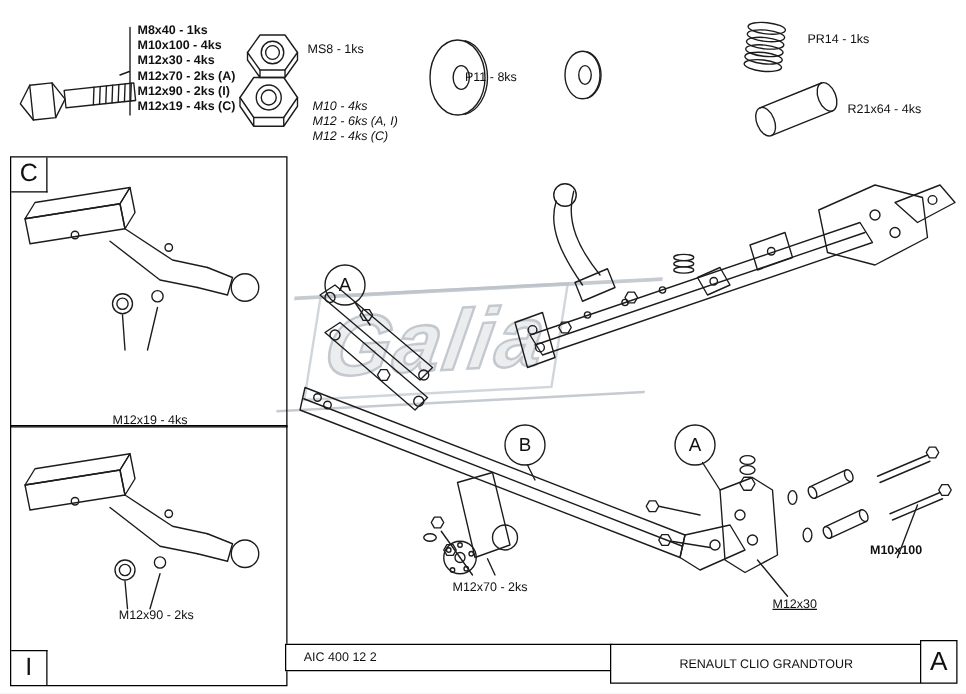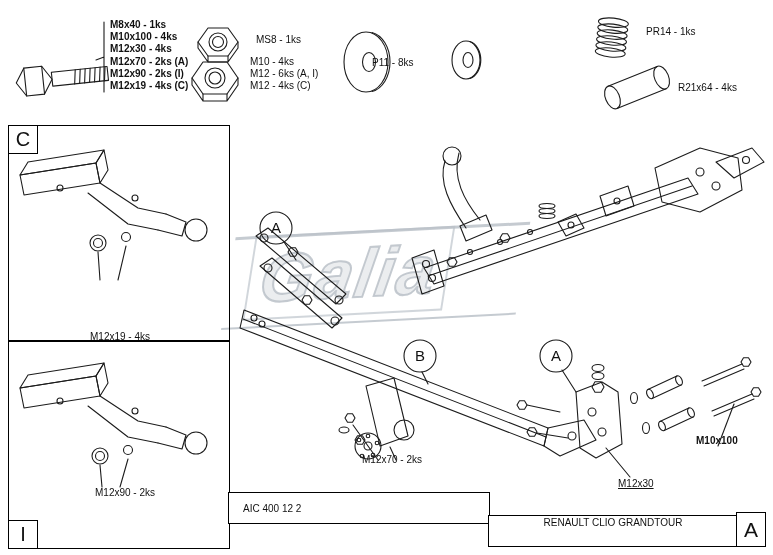--- a/index.html
+++ b/index.html
@@ -15,22 +15,22 @@
   svg .callout-t { font-family:"Liberation Sans",sans-serif; font-size:15px; fill:#111; stroke:none; text-anchor:middle; }
   
   .detail-box { position:absolute; border:1.6px solid #000; z-index:2; }
   .corner-cell { position:absolute; width:28px; height:27px; display:flex; align-items:center; justify-content:center;
                  font-size:20px; z-index:5; }
   .corner-tl { left:0; top:0; border-right:1.6px solid #000; border-bottom:1.6px solid #000; }
   .corner-bl { left:0; bottom:0; border-right:1.6px solid #000; border-top:1.6px solid #000; }
   
   .tb-cell { position:absolute; border:1.6px solid #000; background:#fff; z-index:5;
              display:flex; align-items:center; font-size:10px; }
-  .tb-left { left:228px; top:492px; width:262px; height:32px; padding-left:14px; box-sizing:border-box; }
-  .tb-right { left:488px; top:515px; width:250px; height:32px; flex-direction:column; justify-content:flex-start; box-sizing:border-box; }
+  .tb-left { left:228px; top:515px; width:262px; height:22px; padding-left:14px; box-sizing:border-box; }
+  .tb-right { left:488px; top:515px; width:250px; height:32px; flex-direction:column; justify-content:center; box-sizing:border-box; }
   .tb-right div { line-height:13px; text-align:center; width:100%; }
   .tb-corner { left:736px; top:512px; width:30px; height:35px; justify-content:center; font-size:21px; box-sizing:border-box; }
   
   .watermark { position:absolute; left:236px; top:230px; width:275px; height:94px; z-index:1;
                transform:rotate(-3deg) skewX(-12deg); opacity:.55; pointer-events:none; }
   .wm-text { display:inline-block; margin-left:12px; padding:0 10px; font-size:68px; line-height:80px;
              font-style:italic; font-weight:bold; letter-spacing:2px;
              color:rgba(144,156,168,.32); -webkit-text-stroke:2px rgba(130,142,155,.85);
              border:2px solid rgba(144,156,168,.75); }
   .wm-line { position:absolute; left:-8px; right:-12px; height:2.5px; background:rgba(130,142,155,.85); }
@@ -261,38 +261,38 @@
 
   <div class="lbl" style="left:110px; top:19px;font-weight:bold;">
     <div>M8x40 - 1ks</div>
     <div>M10x100 - 4ks</div>
     <div>M12x30 - 4ks</div>
     <div>M12x70 - 2ks (A)</div>
     <div>M12x90 - 2ks (I)</div>
     <div>M12x19 - 4ks (C)</div>
   </div>
 
-  <div class="lbl" style="left:256px; top:34px;">MS8 - 1ks</div>
-
-  <div class="lbl" style="left:250px; top:56px;">
+  <div class="lbl" style="left:246px; top:34px;">MS8 - 1ks</div>
+
+  <div class="lbl" style="left:250px; top:80px;font-style:italic;">
     <div>M10 - 4ks</div>
     <div>M12 - 6ks (A, I)</div>
     <div>M12 - 4ks (C)</div>
   </div>
 
   <div class="lbl" style="left:372px; top:57px;">P11 - 8ks</div>
 
 
   <div class="lbl" style="left:646px; top:26px;">PR14 - 1ks</div>
   <div class="lbl" style="left:678px; top:82px;">R21x64 - 4ks</div>
 
   <div class="lbl" style="left:90px; top:283px;margin-top:48px;">M12x19 - 4ks</div>
   <div class="lbl" style="left:95px; top:487px;">M12x90 - 2ks</div>
 
-  <div class="lbl" style="left:362px; top:454px;">M12x70 - 2ks</div>
+  <div class="lbl" style="left:362px; top:465px;">M12x70 - 2ks</div>
   <div class="lbl" style="left:618px; top:478px;text-decoration:underline;">M12x30</div>
   <div class="lbl" style="left:696px; top:435px;font-weight:bold;">M10x100</div>
 
   <div class="tb-cell tb-left">AIC 400 12 2</div>
   <div class="tb-cell tb-right">
     <div>RENAULT CLIO GRANDTOUR</div>
   </div>
   <div class="tb-cell tb-corner">A</div>
 
 </div>

